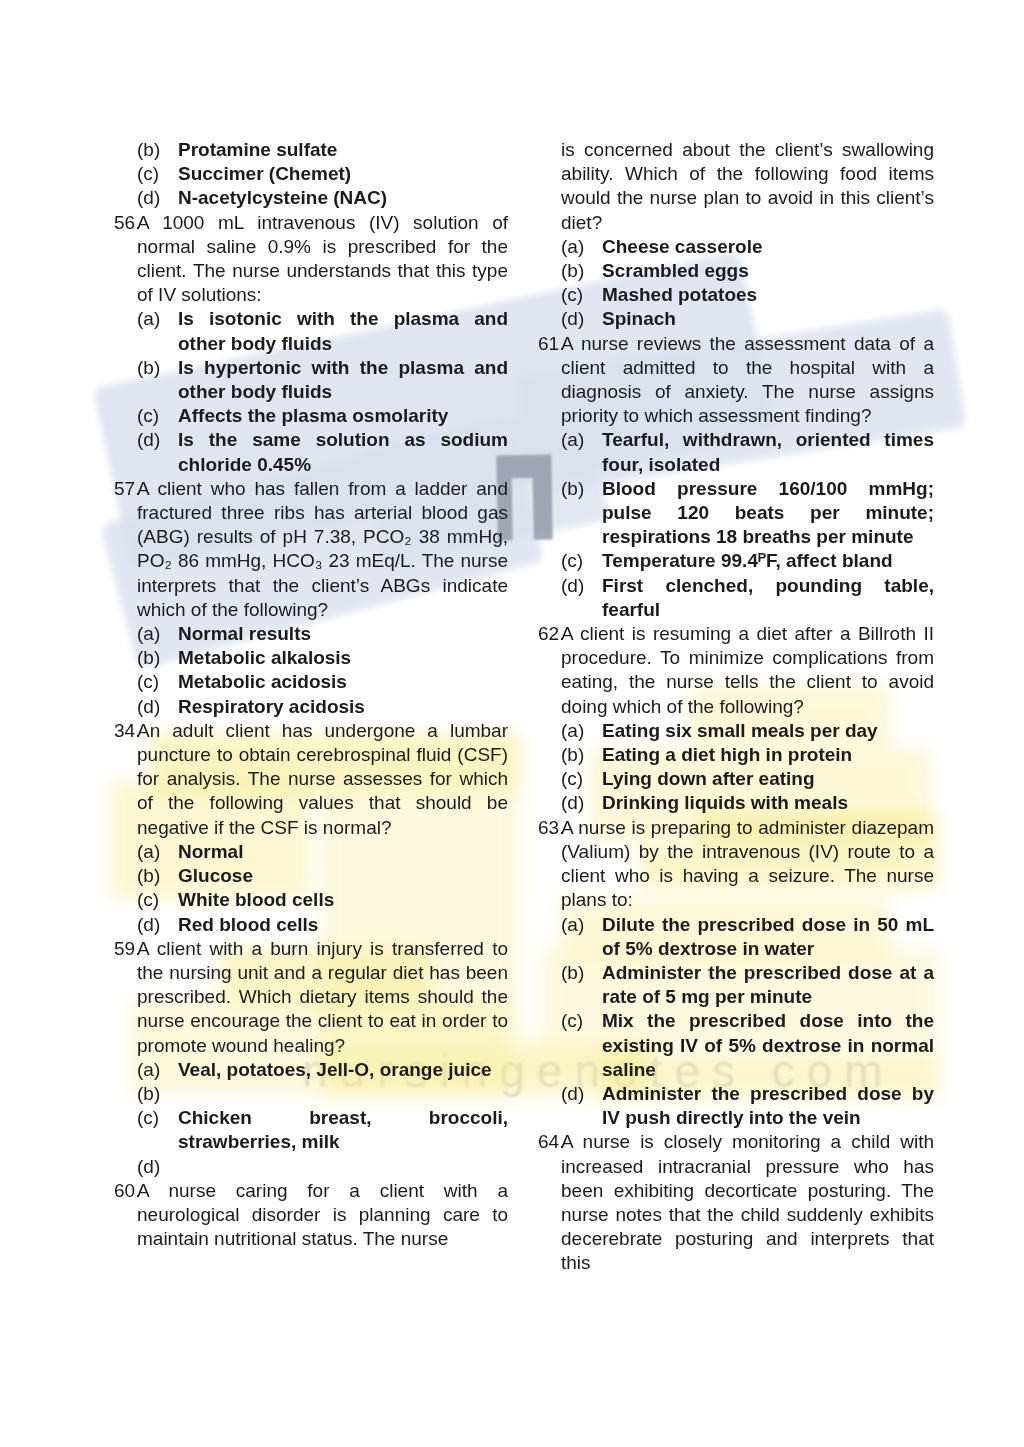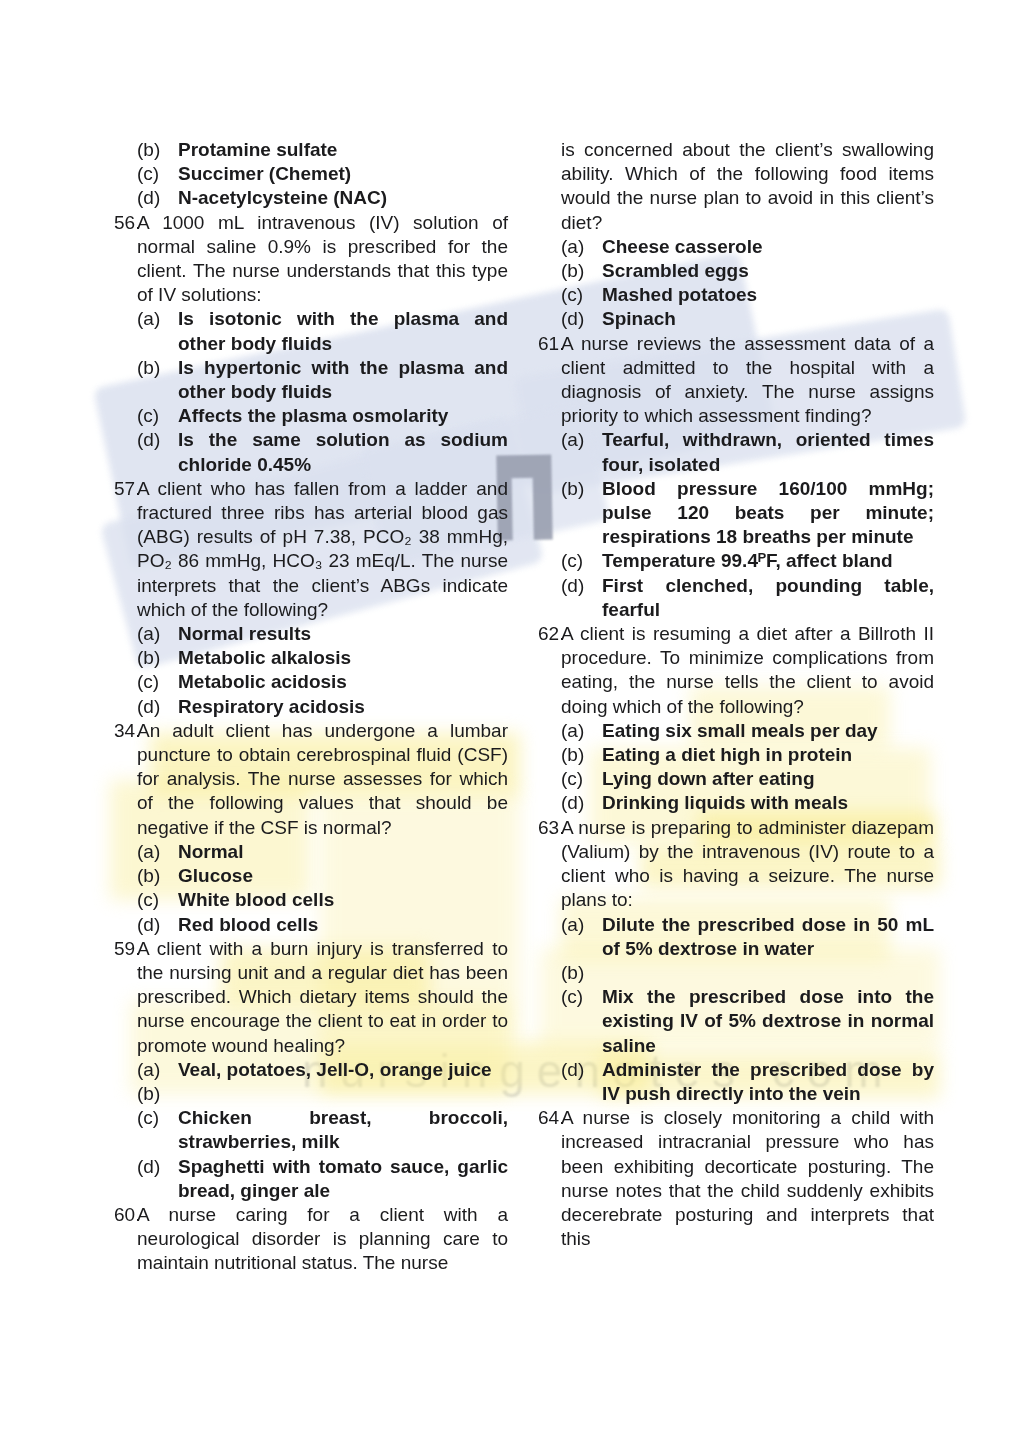--- a/index.html
+++ b/index.html
@@ -171,21 +171,20 @@
   </div>
           <div class="option">
     <span class="olabel">(b)</span>
   </div>
           <div class="option">
     <span class="olabel">(c)</span>
     <div class="otext">Chicken breast, broccoli, strawberries, milk</div>
   </div>
           <div class="option">
     <span class="olabel">(d)</span>
-    <div class="otext">Spaghetti with tomato sauce, garlic bread, ginger ale</div>
   </div>
         </div>
   </div>
       <div class="question">
     <span class="qnum">60.</span>
     <div class="qbody">A nurse caring for a client with a neurological disorder is planning care to maintain nutritional status. The nurse</div>
     <div></div>
   </div>
     </div>
   <div class="col col-right">
@@ -258,20 +257,21 @@
       <div class="question">
     <span class="qnum">63.</span>
     <div class="qbody">A nurse is preparing to administer diazepam (Valium) by the intravenous (IV) route to a client who is having a seizure. The nurse plans to:</div>
     <div>
           <div class="option">
     <span class="olabel">(a)</span>
     <div class="otext">Dilute the prescribed dose in 50 mL of 5% dextrose in water</div>
   </div>
           <div class="option">
     <span class="olabel">(b)</span>
+    <div class="otext">Administer the prescribed dose at a rate of 5 mg per minute</div>
   </div>
           <div class="option">
     <span class="olabel">(c)</span>
     <div class="otext">Mix the prescribed dose into the existing IV of 5% dextrose in normal saline</div>
   </div>
           <div class="option">
     <span class="olabel">(d)</span>
     <div class="otext">Administer the prescribed dose by IV push directly into the vein</div>
   </div>
         </div>

